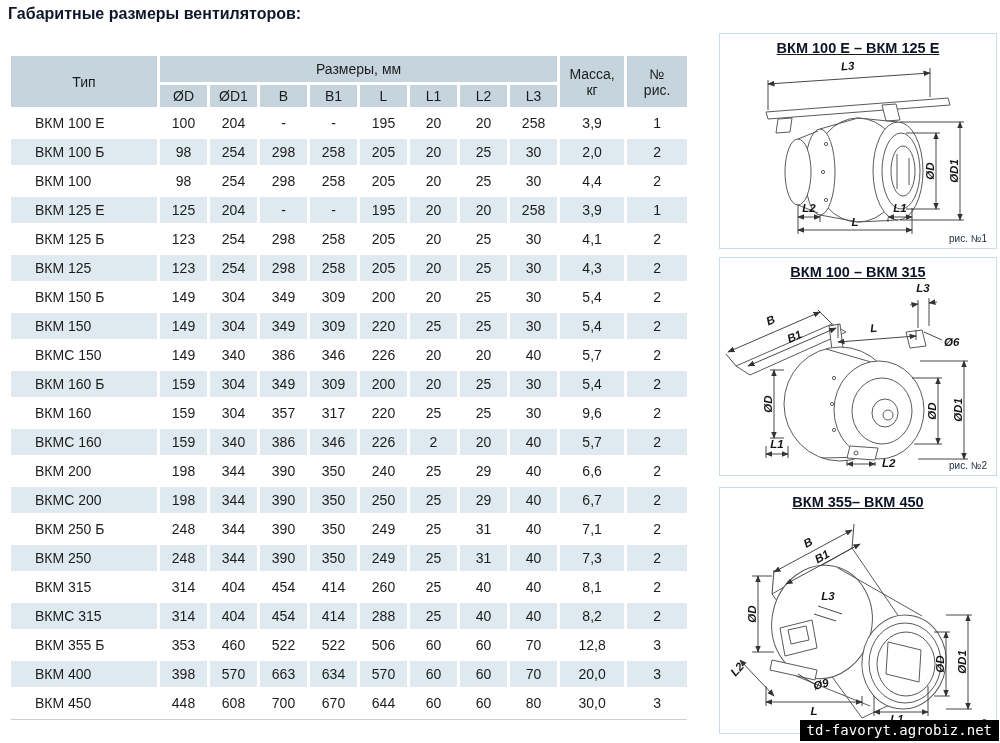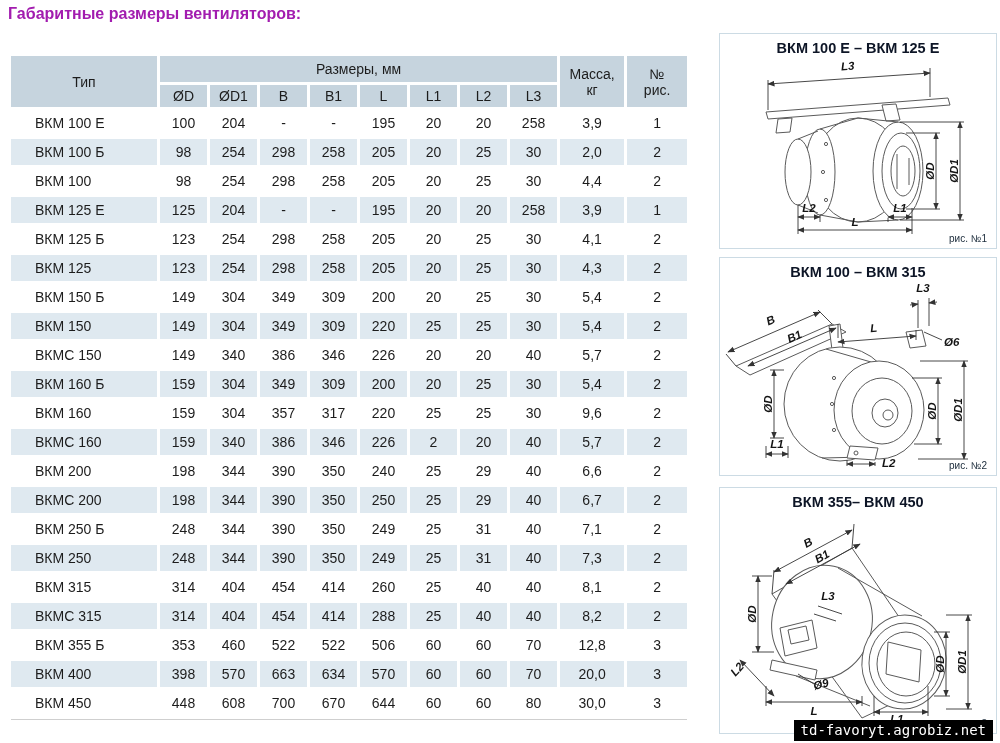--- a/index.html
+++ b/index.html
@@ -5,51 +5,51 @@
   :root{
     --header_bg:#c6d4de;
     --row_alt_bg:#dfe9f0;
     --panel_border:#ccdbe4;
   }
   html,body{margin:0;padding:0;}
   body{
     width:1000px;height:743px;background:#fff;position:relative;overflow:hidden;
     font-family:"Liberation Sans",sans-serif;color:#1c1c1c;
   }
-  .page-title{position:absolute;left:8px;top:5px;font-size:16px;font-weight:bold;color:#a21caf;}
+  .page-title{position:absolute;left:8px;top:5px;font-size:16px;font-weight:bold;color:#0f172a;}
 
   
   .table-wrap{position:absolute;left:8px;top:30px;width:682px;}
   table.dims{border-collapse:separate;border-spacing:3px;width:682px;table-layout:fixed;font-size:14px;margin-top:23px;}
   table.dims th{background:var(--header_bg);font-weight:normal;text-align:center;vertical-align:middle;padding:0;}
   thead tr:first-child th{height:26px;}
   thead tr:nth-child(2) th{height:22px;}
   tbody td{height:26px;text-align:center;vertical-align:middle;padding:0;}
   tbody tr:nth-child(even) td{background:var(--row_alt_bg);}
   td.type-cell{text-align:left;padding-left:24px;}
   .table-underline{border-bottom:1px solid #cfcfcf;margin:0 3px;}
 
   
-  .figures{position:absolute;left:719px;top:33px;width:278px;}
+  .figures{position:absolute;left:719px;top:33px;width:278px;text-decoration:underline;}
   .panel{border:1px solid var(--panel_border);background:#fff;position:relative;}
   .panel.p1{height:214px;margin-bottom:8px;}
   .panel.p2{height:217px;margin-bottom:11px;}
   .panel.p3{height:245px;}
   .panel-title{text-align:center;font-size:14.5px;font-weight:bold;color:#0d1526;padding-top:6px;}
   .panel-caption{position:absolute;right:9px;bottom:4px;font-size:10px;color:#20303f;}
   .panel svg{display:block;margin:0 auto;}
   svg .s{stroke:#5a5a5a;stroke-width:1;fill:#fff;}
   svg .sn{stroke:#5a5a5a;stroke-width:1;fill:none;}
   svg .d{stroke:#333;stroke-width:0.9;fill:none;}
   svg text.dim{font:italic bold 11.5px "Liberation Sans",sans-serif;fill:#141414;text-anchor:middle;}
   svg text.dim.start{text-anchor:start;}
 
   
   .watermark{
-    position:absolute;right:7px;bottom:2px;z-index:5;background:#000;color:#fff;
+    position:absolute;right:1px;bottom:2px;z-index:5;background:#000;color:#fff;
     font:14px "DejaVu Sans Mono",monospace;padding:2px 7px 3px;
   }
 </style>
 </head>
 <body>
 
 <div class="page-title">Габаритные размеры вентиляторов:</div>
 
 <div class="table-wrap">
   <table class="dims">

